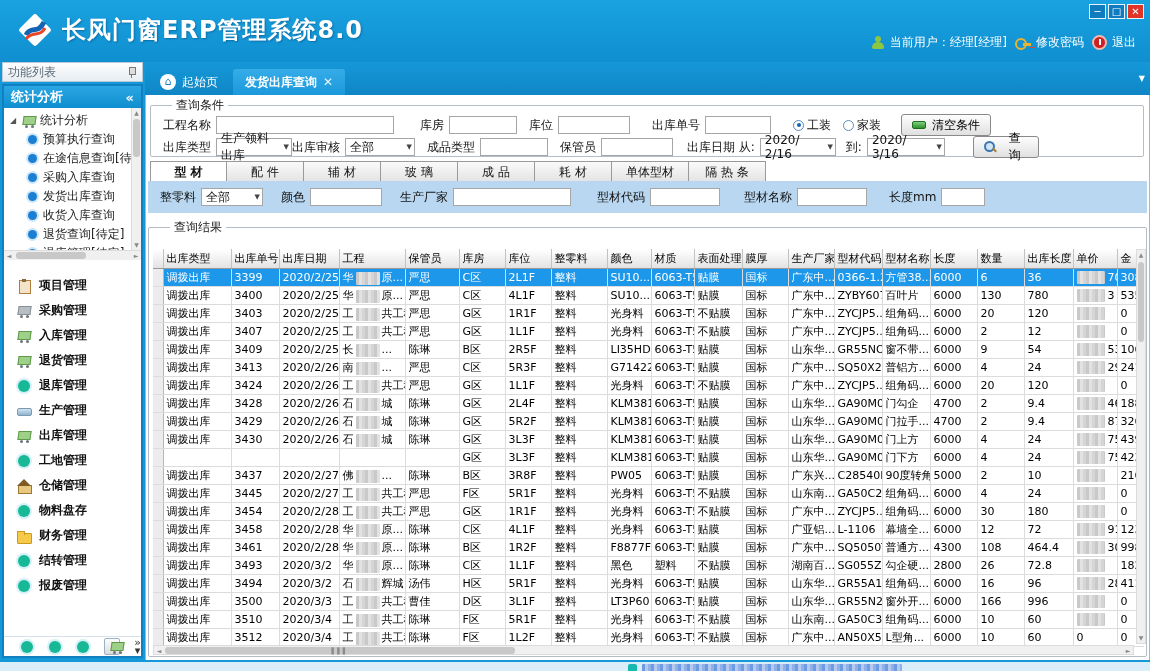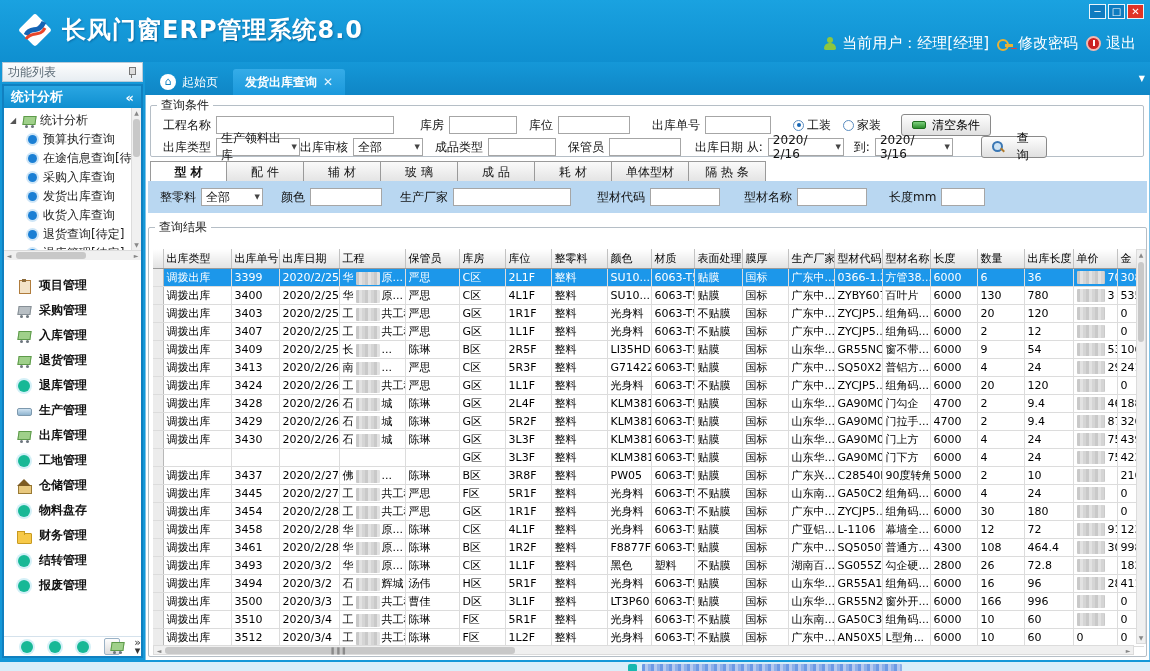--- a/index.html
+++ b/index.html
@@ -10,21 +10,21 @@
   .titlebar { position:absolute; left:0; top:0; width:100%; height:62px;
     background:linear-gradient(#1aa2e0,#0f8fd0); }
   .logo { position:absolute; left:14px; top:8px; }
   .app-title { position:absolute; left:62px; top:14px; color:#fff; font-size:24px; font-weight:bold;
     text-shadow:1px 1px 2px rgba(0,60,110,.45); letter-spacing:1px; }
   .win-controls { position:absolute; right:6px; top:4px; display:flex; gap:2px; }
   .wc { width:17px; height:15px; border:1px solid #e8f4fb; background:#0f7cc0; color:#fff;
     font-size:10px; line-height:13px; text-align:center; cursor:pointer; }
   .wc.close { background:#e03426; font-weight:bold; }
   .user-strip { position:absolute; right:14px; top:34px; display:flex; align-items:center; gap:8px;
-    color:#fff; font-size:15px; }
+    color:#fff; font-size:12px; }
   .user-strip .grp { display:flex; align-items:center; gap:5px; cursor:pointer; }
   .ic-user { width:14px; height:14px; position:relative; }
   .ic-user::before { content:""; position:absolute; left:4px; top:0; width:6px; height:6px; border-radius:50%; background:#8dc63f; }
   .ic-user::after { content:""; position:absolute; left:1px; top:6px; width:12px; height:7px; border-radius:6px 6px 2px 2px; background:#8dc63f; }
   .ic-key { width:16px; height:14px; position:relative; }
   .ic-key::before { content:""; position:absolute; left:0; top:2px; width:8px; height:8px; border:2px solid #e9b233; border-radius:50%; }
   .ic-key::after { content:""; position:absolute; left:8px; top:7px; width:8px; height:3px; background:#e9b233; box-shadow:5px 3px 0 -1px #d44; }
   .ic-power { width:15px; height:15px; border-radius:50%; background:#c22; border:2px solid #f3b8b0; position:relative; }
   .ic-power::after { content:""; position:absolute; left:4.5px; top:2px; width:2px; height:6px; background:#fff; }
 
@@ -81,21 +81,21 @@
   .tab { position:absolute; bottom:0; height:26px; display:flex; align-items:center; gap:6px;
     color:#fff; font-size:12px; padding:0 12px; cursor:pointer; }
   .tab-home { left:3px; }
   .ic-home { width:16px; height:16px; border-radius:50%; background:#fff; color:#1080c0; font-size:11px; line-height:16px; text-align:center; }
   .tab-active { left:88px; background:linear-gradient(#35ace8,#1b99dc); border-radius:3px 3px 0 0; font-weight:bold; }
   .tab-close { font-size:12px; color:#e8f6ff; cursor:pointer; }
   .strip-dd { position:absolute; right:5px; top:12px; color:#fff; font-size:8px; cursor:pointer; }
   .content { flex:1; position:relative; background:#fff; border-left:1px solid #7fc3e8; border-right:1px solid #7fc3e8; overflow:hidden; }
 
   fieldset { border:1px solid #b5bec6; border-radius:2px; }
-  legend { font-size:12px; color:#1a1a1a; padding:0 4px; margin-left:6px; }
+  legend { font-size:12px; color:#1a1a1a; padding:0 4px; margin-left:21px; }
   .qbox { position:absolute; left:4px; top:2px; right:5px; height:60px; }
   .qrow { display:flex; align-items:center; height:22px; font-size:12px; color:#111; padding-left:12px; }
   .qrow label { margin-right:5px; }
   .tbx { height:18px; border:1px solid #a6a6a6; font-size:12px; padding:0 3px; font-family:"DejaVu Sans",sans-serif; }
   .combo { height:18px; border:1px solid #a6a6a6; background:#fff; font-size:12px; display:flex; align-items:center; padding:0 2px 0 4px; gap:4px; cursor:pointer; }
   .combo .dd { font-size:7px; color:#444; margin-left:auto; }
   .radio { width:11px; height:11px; border-radius:50%; border:1px solid #5a8cc0; background:#fff; position:relative; margin-right:3px; cursor:pointer; }
   .radio.on::after { content:""; position:absolute; left:2.5px; top:2.5px; width:4px; height:4px; border-radius:50%; background:#1465b4; }
   .btn { height:22px; background:linear-gradient(#fefefe,#e0e0e0); border:1px solid #8a8a8a; border-radius:3px;
     font-size:12px; display:flex; align-items:center; gap:6px; padding:0 10px; cursor:pointer; }
@@ -336,21 +336,21 @@
               <span class="radio"></span>
               <span>家装</span>
             </span>
             <button class="btn" style="margin-left:20px">
               <span class="ic-clear"></span>
               <span>清空条件</span>
             </button>
           </div>
           <div class="qrow">
             <label>出库类型</label>
-            <span class="combo" style="width:84px">
+            <span class="combo" style="width:76px">
               <span>生产领料出库</span>
               <span class="dd">▼</span>
             </span>
             <label style="">出库审核</label>
             <span class="combo" style="width:70px">
               <span>全部</span>
               <span class="dd">▼</span>
             </span>
             <label style="margin-left:12px">成品类型</label>
             <input class="tbx" style="width: 68px;">

